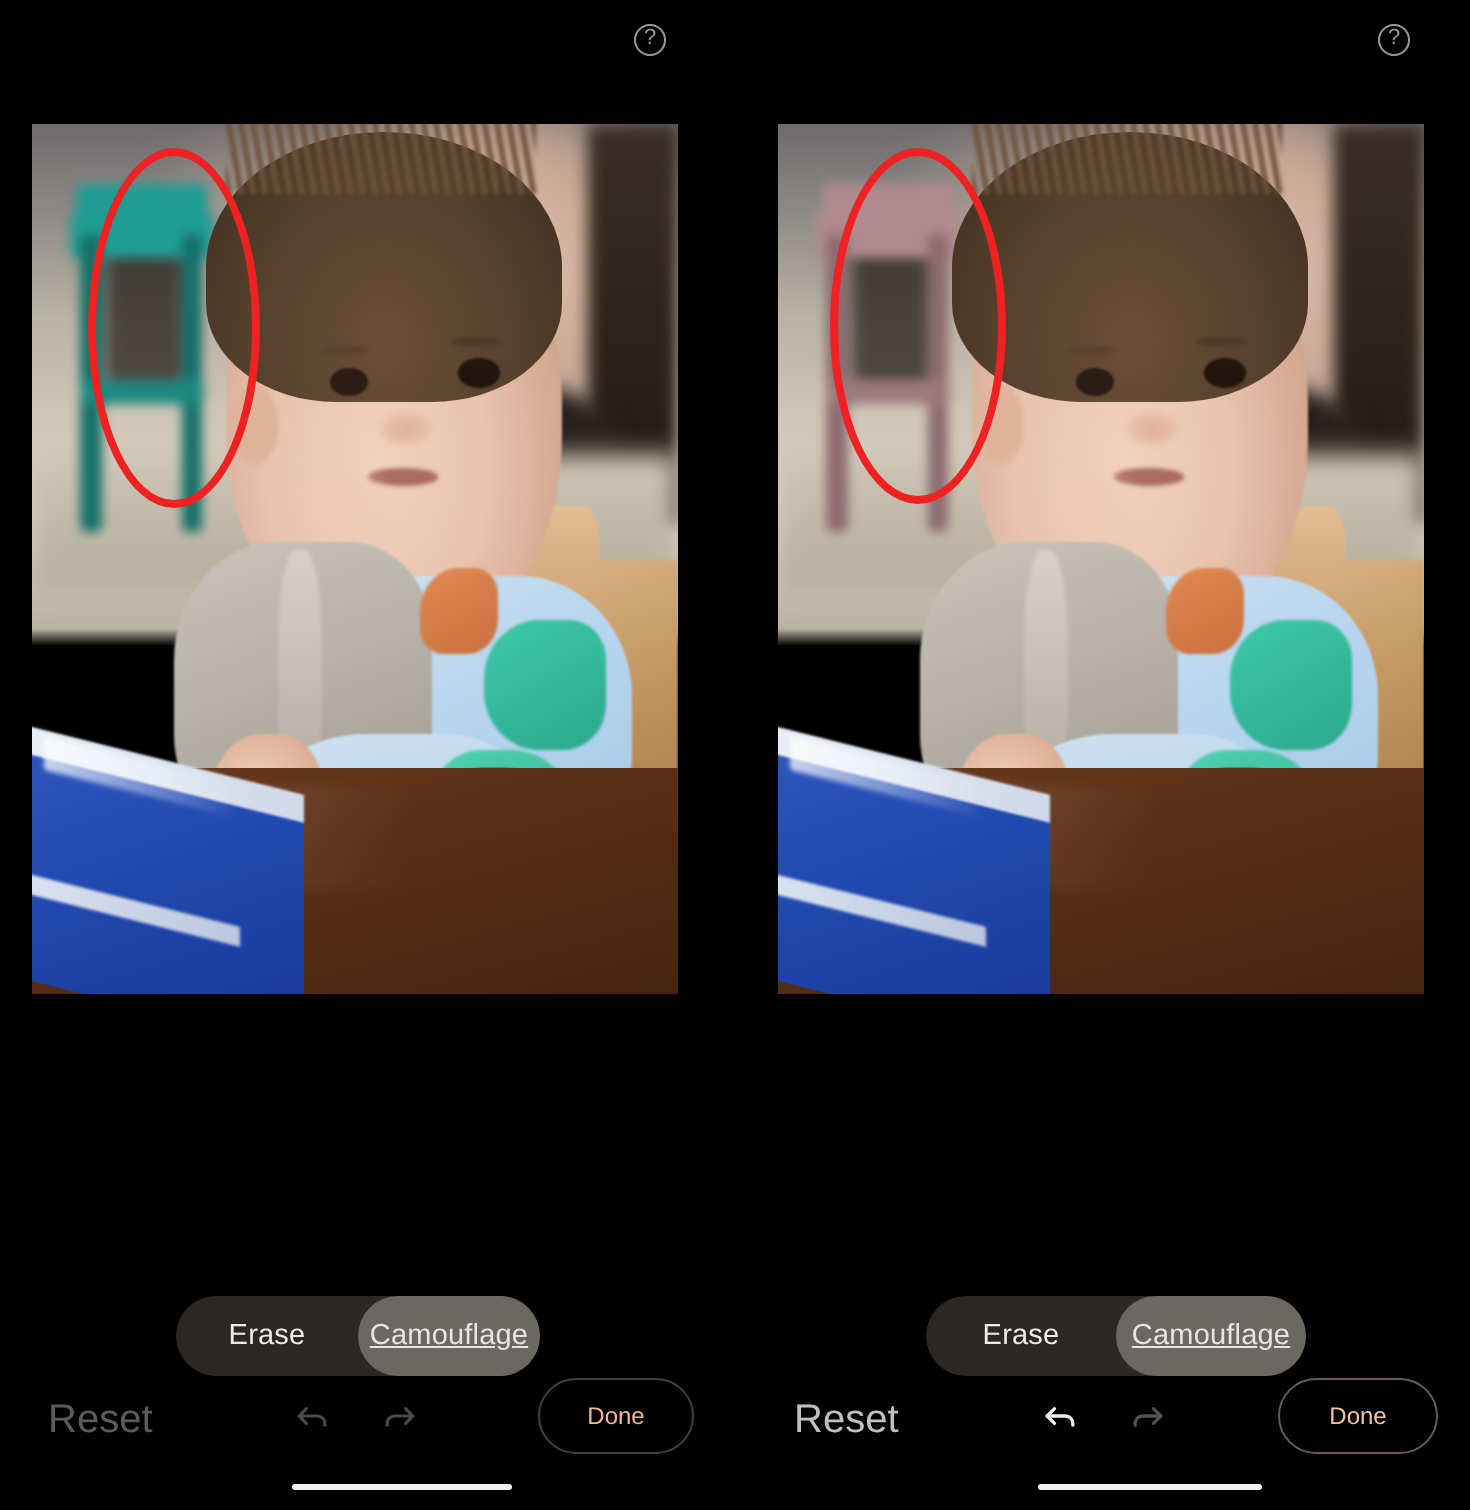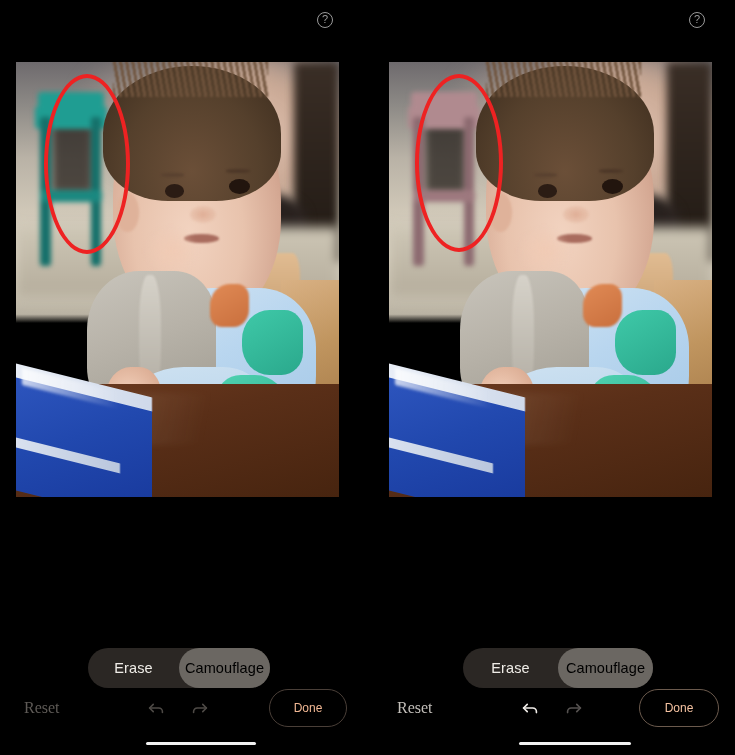--- a/index.html
+++ b/index.html
@@ -143,26 +143,26 @@
   .panel.right .annot{ left:26px; top:12px; width:88px; height:178px; }
 
   
   .mode-toggle{ position:absolute; height:40px; display:flex; align-items:center;
     background:#2b2724; border-radius:20px; padding:0; }
   .panel.left  .mode-toggle{ left:88px; top:648px; width:182px; }
   .panel.right .mode-toggle{ left:96px; top:648px; width:190px; }
   .mode-btn{ flex:1; height:40px; border-radius:20px; border:none; background:transparent;
     color:#efece7; font-size:14.5px; font-family:"Liberation Sans", sans-serif; cursor:pointer;
     display:flex; align-items:center; justify-content:center; letter-spacing:.1px; }
-  .mode-btn.active{ background:#6b6762; color:#000000; }
+  .mode-btn.active{ background:#6b6762; color:#e5e5e5;text-decoration:underline; }
 
   
   .bottom-bar{ position:absolute; left:0; bottom:22px; width:100%; height:46px; }
   .reset-btn{ position:absolute; top:12px; background:none; border:none;
-    font-size:16px; font-family:Liberation Serif, serif; cursor:pointer; padding:0; }
+    font-size:20px; font-family:Liberation Sans, sans-serif; cursor:pointer; padding:0; }
   .panel.left  .reset-btn{ left:24px; color:#5e5a56; }
   .panel.right .reset-btn{ left:30px; color:#c3bfba; }
 
   .icon-btn{ position:absolute; top:6px; width:30px; height:30px; background:none; border:none;
     cursor:pointer; display:flex; align-items:center; justify-content:center; padding:0; }
   .panel.left  .undo-btn{ left:141px; } .panel.left  .redo-btn{ left:185px; }
   .panel.right .undo-btn{ left:148px; } .panel.right .redo-btn{ left:192px; }
 
   .done-btn{ position:absolute; top:2px; height:38px; border-radius:19px;
     background:transparent; font-size:12px; font-family:"Liberation Sans", sans-serif; cursor:pointer;

